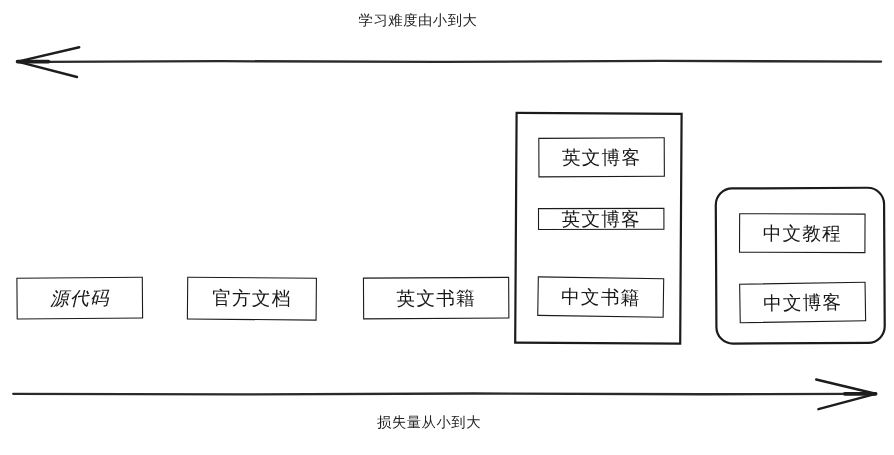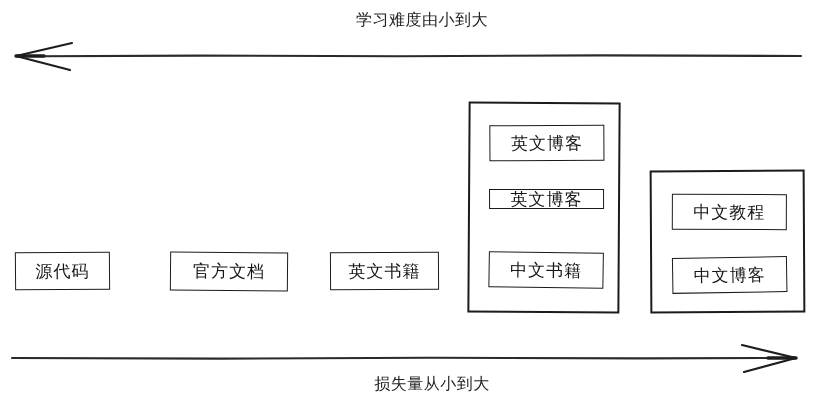--- a/index.html
+++ b/index.html
@@ -18,27 +18,26 @@
   #canvas {
     position: absolute;
     left: 0;
     top: 0;
     width: 813px;
     height: 414px;
   }
 
   .axis-label {
     position: absolute;
-    font-size: 16px;
+    font-size: 13px;
     line-height: 20px;
     letter-spacing: 0.5px;
     color: #222222;
     white-space: nowrap;
     text-align: center;
-    margin-left: 42px;
   }
   #top-axis-label {
     left: 0;
     top: 10px;
     width: 760px;
     text-align: center;
   }
   #bottom-axis-label {
     left: 0;
     top: 374px;
@@ -90,28 +89,28 @@
     <path d="M 796 358 L 742 345 " stroke="#1d1d1d" stroke-width="2.2" fill="none" stroke-linecap="round"></path>
     <path d="M 796 358 L 744 372 " stroke="#1d1d1d" stroke-width="2.2" fill="none" stroke-linecap="round"></path>
     <path d="M 796 358 L 768 358 " stroke="#1d1d1d" stroke-width="3.4" fill="none" stroke-linecap="round"></path>
   </g>
 </svg>
 
 <div class="axis-label" id="top-axis-label">学习难度由小到大</div>
 
 <div class="axis-label" id="bottom-axis-label">损失量从小到大</div>
 
-<div class="node-box tilt-a" style="left:15px; top:252px; width:95px; height:38px;">源代码</div>
+<div class="node-box tilt-a" style="left:15px; top:252px; width:115px; height:38px;font-style:italic;">源代码</div>
 
 <div class="node-box tilt-b" style="left:170px; top:252px; width:118px; height:39px;">官方文档</div>
 
-<div class="node-box tilt-c" style="left:330px; top:252px; width:109px; height:38px;">英文书籍</div>
+<div class="node-box tilt-c" style="left:330px; top:252px; width:133px; height:38px;">英文书籍</div>
 
 <div class="group-box tilt-d" style="left:468px; top:102px; width:152px; height:211px;">
   <div class="node-box tilt-e" style="left:19px; top:21px; width:115px; height:36px;">英文博客</div>
   <div class="node-box tilt-a" style="left:19px; top:85px; width:115px; height:20px;">英文博客</div>
   <div class="node-box tilt-b" style="left:19px; top:148px; width:115px; height:36px;">中文书籍</div>
 </div>
 
-<div class="group-box tilt-c" style="left:650px; top:170px; width:155px; height:143px;">
+<div class="group-box tilt-c" style="left:650px; top:170px; width:155px; height:143px;border-radius:16px;">
   <div class="node-box tilt-b" style="left:20px; top:22px; width:115px; height:36px;">中文教程</div>
   <div class="node-box tilt-e" style="left:20px; top:85px; width:115px; height:36px;">中文博客</div>
 </div>
 
 </body></html>

